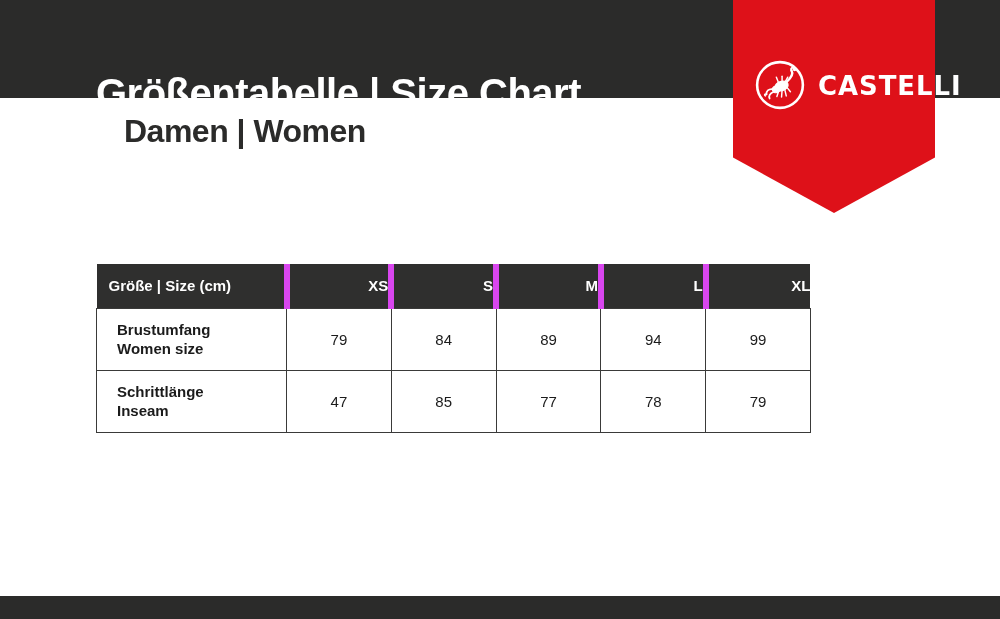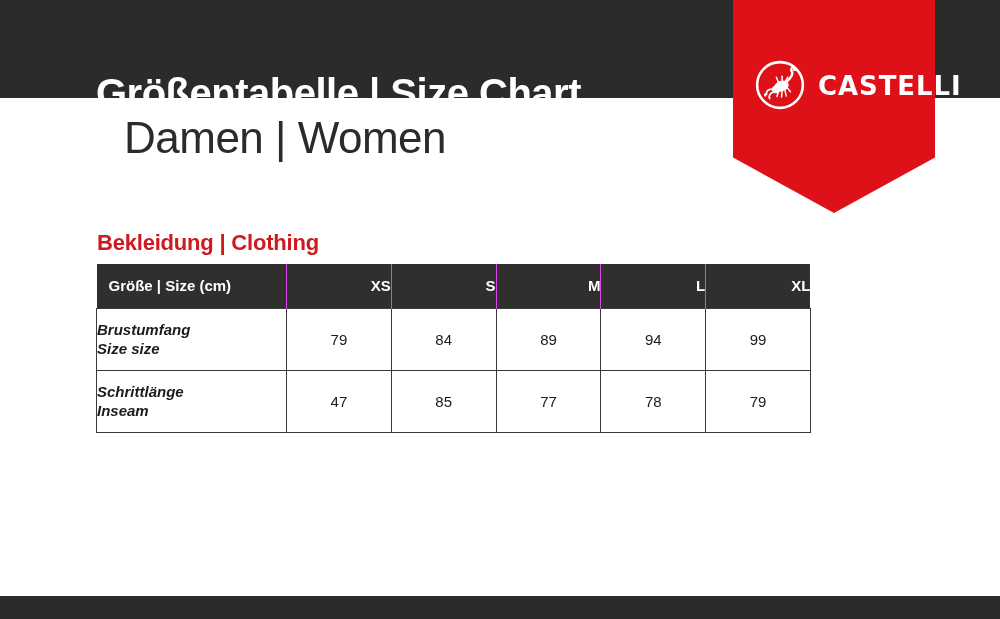--- a/index.html
+++ b/index.html
@@ -43,22 +43,22 @@
     font-weight: bold;
     color: #ffffff;
     letter-spacing: -0.5px;
     white-space: nowrap;
     z-index: 4;
     margin-top: 16px;
   }
   .title-sub {
     position: absolute;
     left: 124px; top: 113px;
-    font-size: 44px;
-    font-weight: normal;
+    font-size: 32px;
+    font-weight: bold;
     color: #2b2b2a;
     letter-spacing: -0.5px;
     white-space: nowrap;
     z-index: 4;
   }
 
   
   .logo-banner {
     position: absolute;
     left: 733px; top: 0;
@@ -118,41 +118,40 @@
   }
   table.size-table col.c-label { width: 190px; }
   table.size-table col.c-val   { width: 104.8px; }
 
   table.size-table thead th {
     background: #2f2f2e;
     color: #ffffff;
     height: 44px;
     font-size: 15px;
     font-weight: bold;
-    border-right: 1px solid #d946ef;
+    border-right: 6px solid #d946ef;
     vertical-align: middle;
   }
   table.size-table thead th:last-child { border-right: none; }
   table.size-table thead th.th-label {
     text-align: left;
     padding-left: 12px;
   }
   table.size-table thead th.th-size { text-align: right; }
 
   table.size-table tbody td {
     height: 62px;
     border: 1px solid #3a3a39;
     vertical-align: middle;
     background: #ffffff;
   }
   table.size-table tbody tr td:first-child {
     border-left: 1px solid #3a3a39;
-    padding-left: 0;
+    padding-left: 20px;
     text-align: left;
-    font-style: italic;
   }
   table.size-table tbody td.cell-label {
     font-size: 15px;
     font-weight: bold;
     color: #1b1b1b;
     line-height: 1.28;
   }
   table.size-table tbody td.cell-val {
     font-size: 15px;
     font-weight: normal;
@@ -197,21 +196,20 @@
         <path d="M59 58 L62 71" fill="none" stroke-width="2.8"></path>
         <path d="M63 54 L70 63" fill="none" stroke-width="2.8"></path>
         <path d="M47 45 L43 35" fill="none" stroke-width="2.8"></path>
         <path d="M54 44 L54 33" fill="none" stroke-width="2.8"></path>
         <path d="M60 44 L65 35" fill="none" stroke-width="2.8"></path>
       </g>
     </svg>
     <div class="logo-word">CASTELLI</div>
   </div>
 
-  <div class="section-heading">Bekleidung | Clothing</div>
 
   <div class="table-wrap">
     <table class="size-table">
       <colgroup>
         <col class="c-label">
           <col class="c-val">
           <col class="c-val">
         <col class="c-val">
           <col class="c-val">
           <col class="c-val">
@@ -223,21 +221,21 @@
           <th class="th-size">S</th>
           <th class="th-size">M</th>
           <th class="th-size">L</th>
           <th class="th-size">XL</th>
         </tr>
       </thead>
       <tbody>
         <tr>
           <td class="cell-label">
             <span class="lbl-de">Brustumfang</span>
-            <span class="lbl-en">Size size</span>
+            <span class="lbl-en">Women size</span>
           </td>
           <td class="cell-val">79</td>
           <td class="cell-val">84</td>
           <td class="cell-val">89</td>
           <td class="cell-val">94</td>
           <td class="cell-val">99</td>
         </tr>
         <tr>
           <td class="cell-label">
             <span class="lbl-de">Schrittlänge</span>

